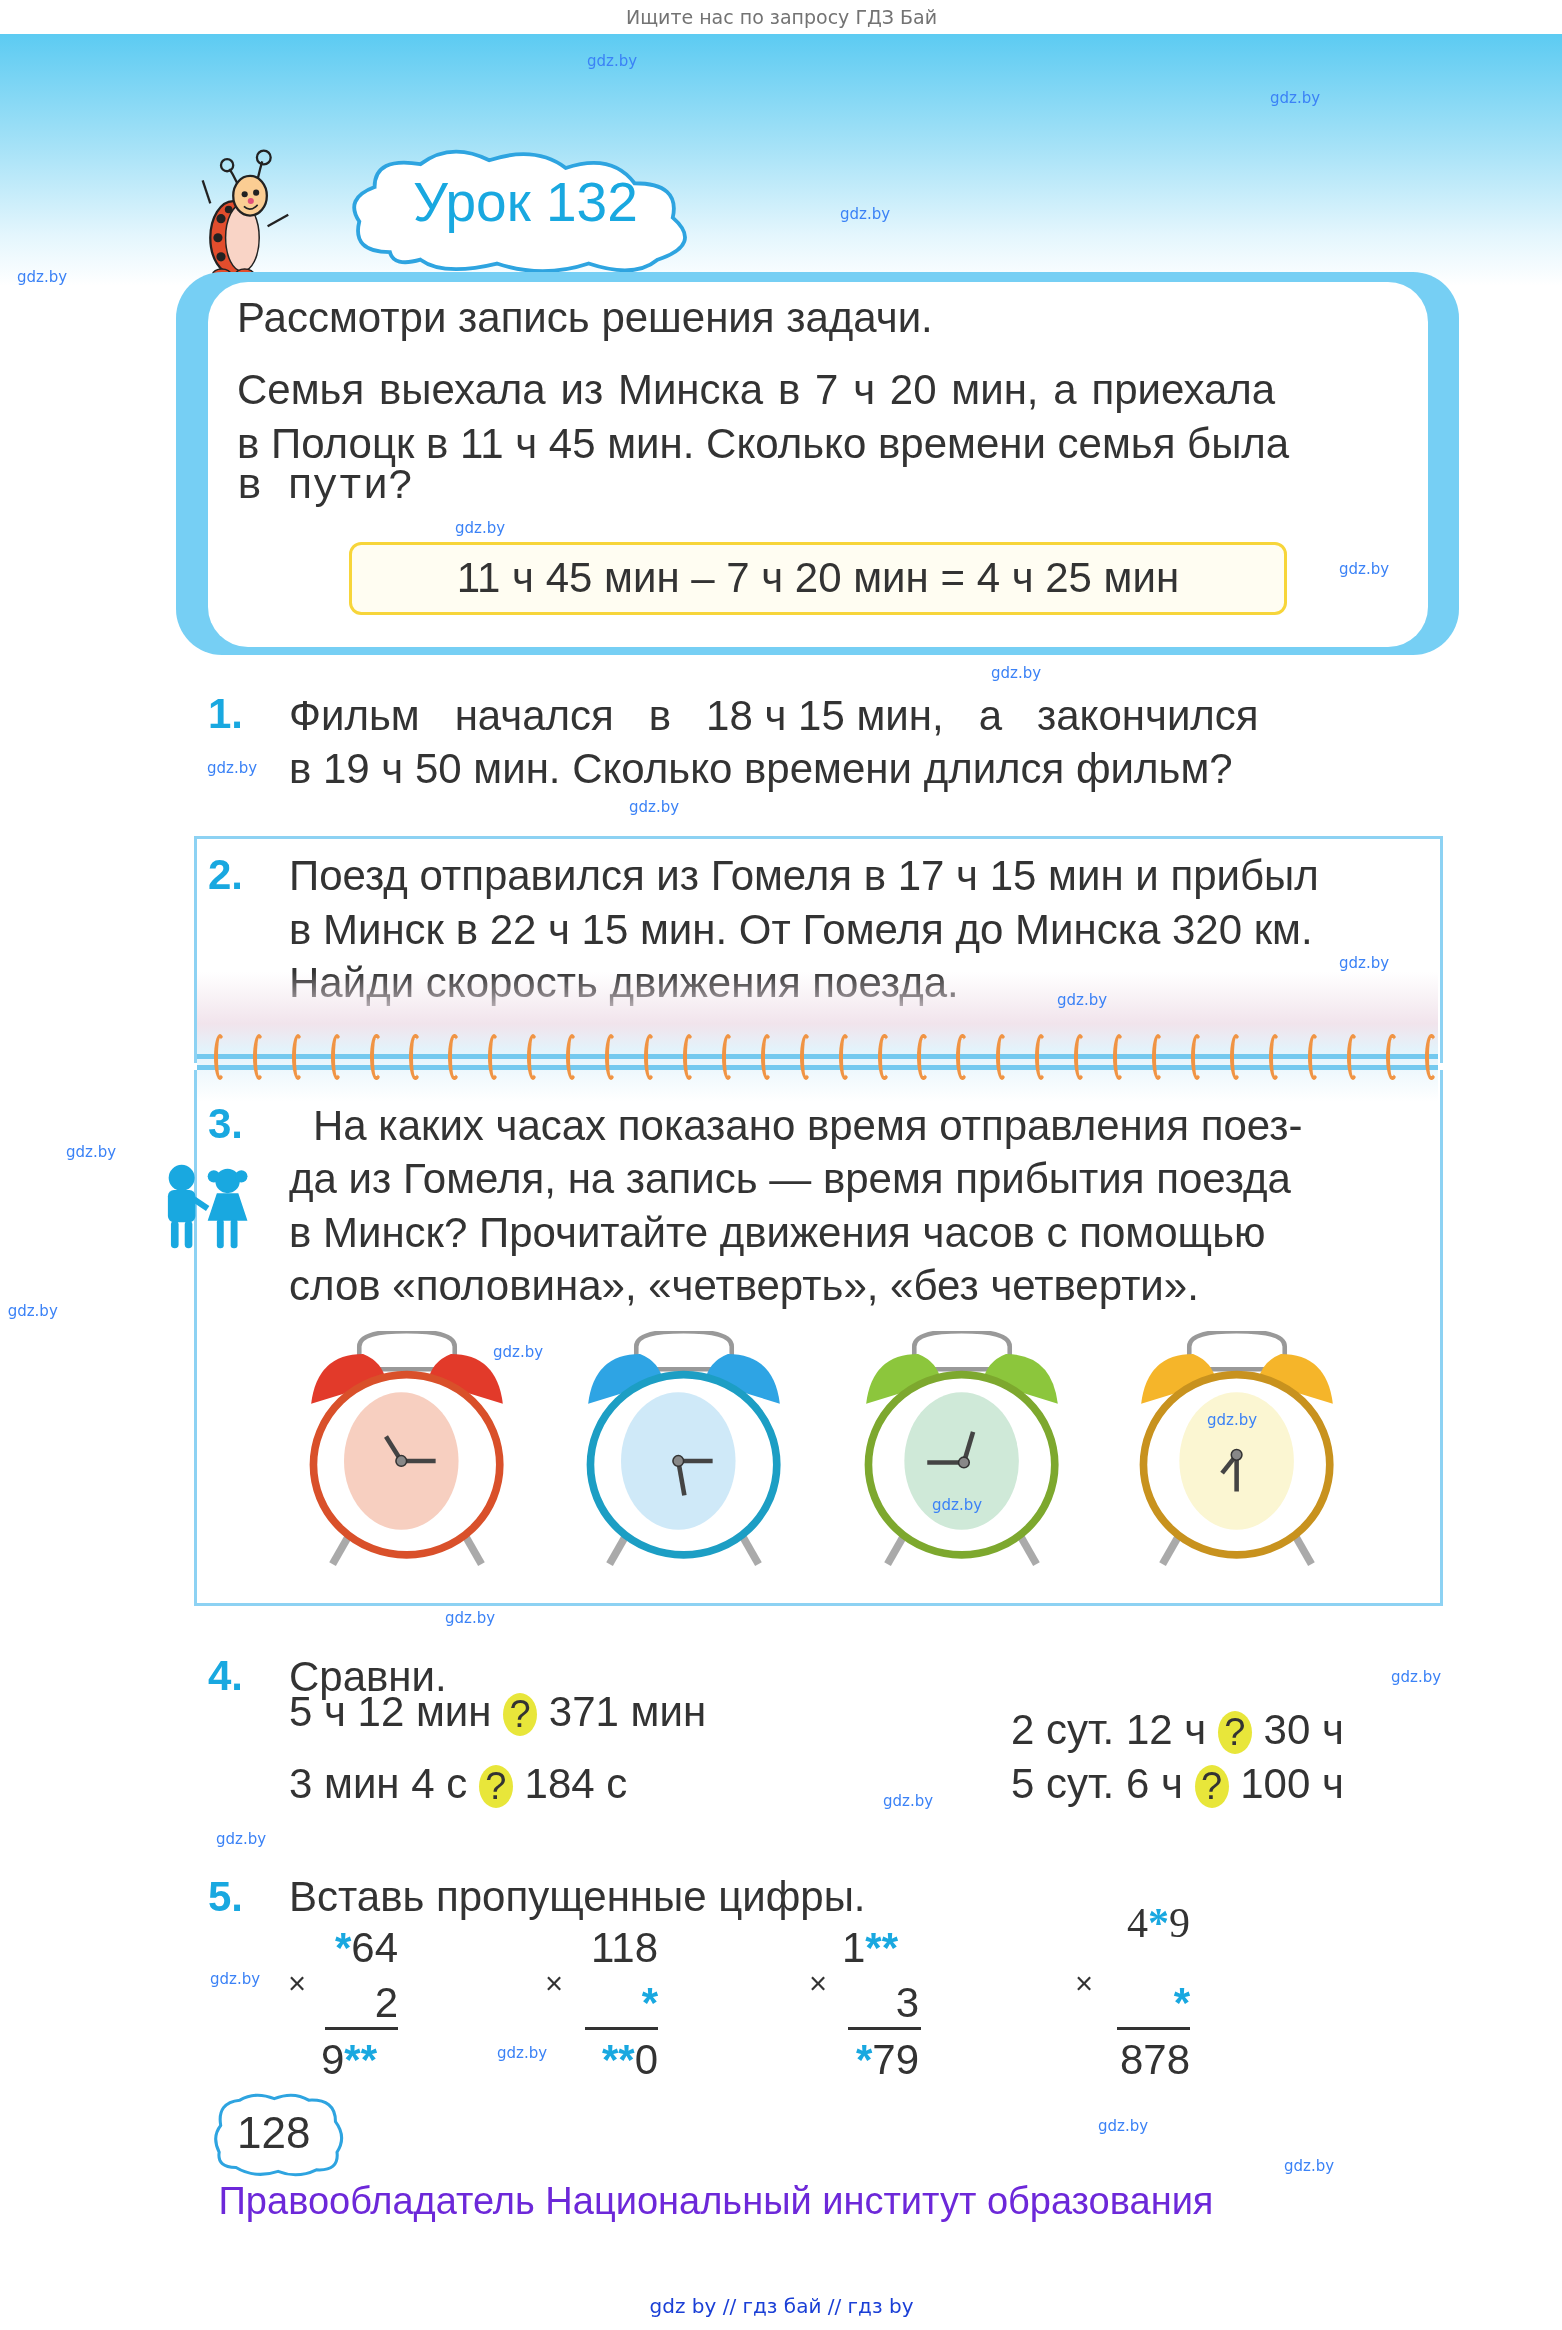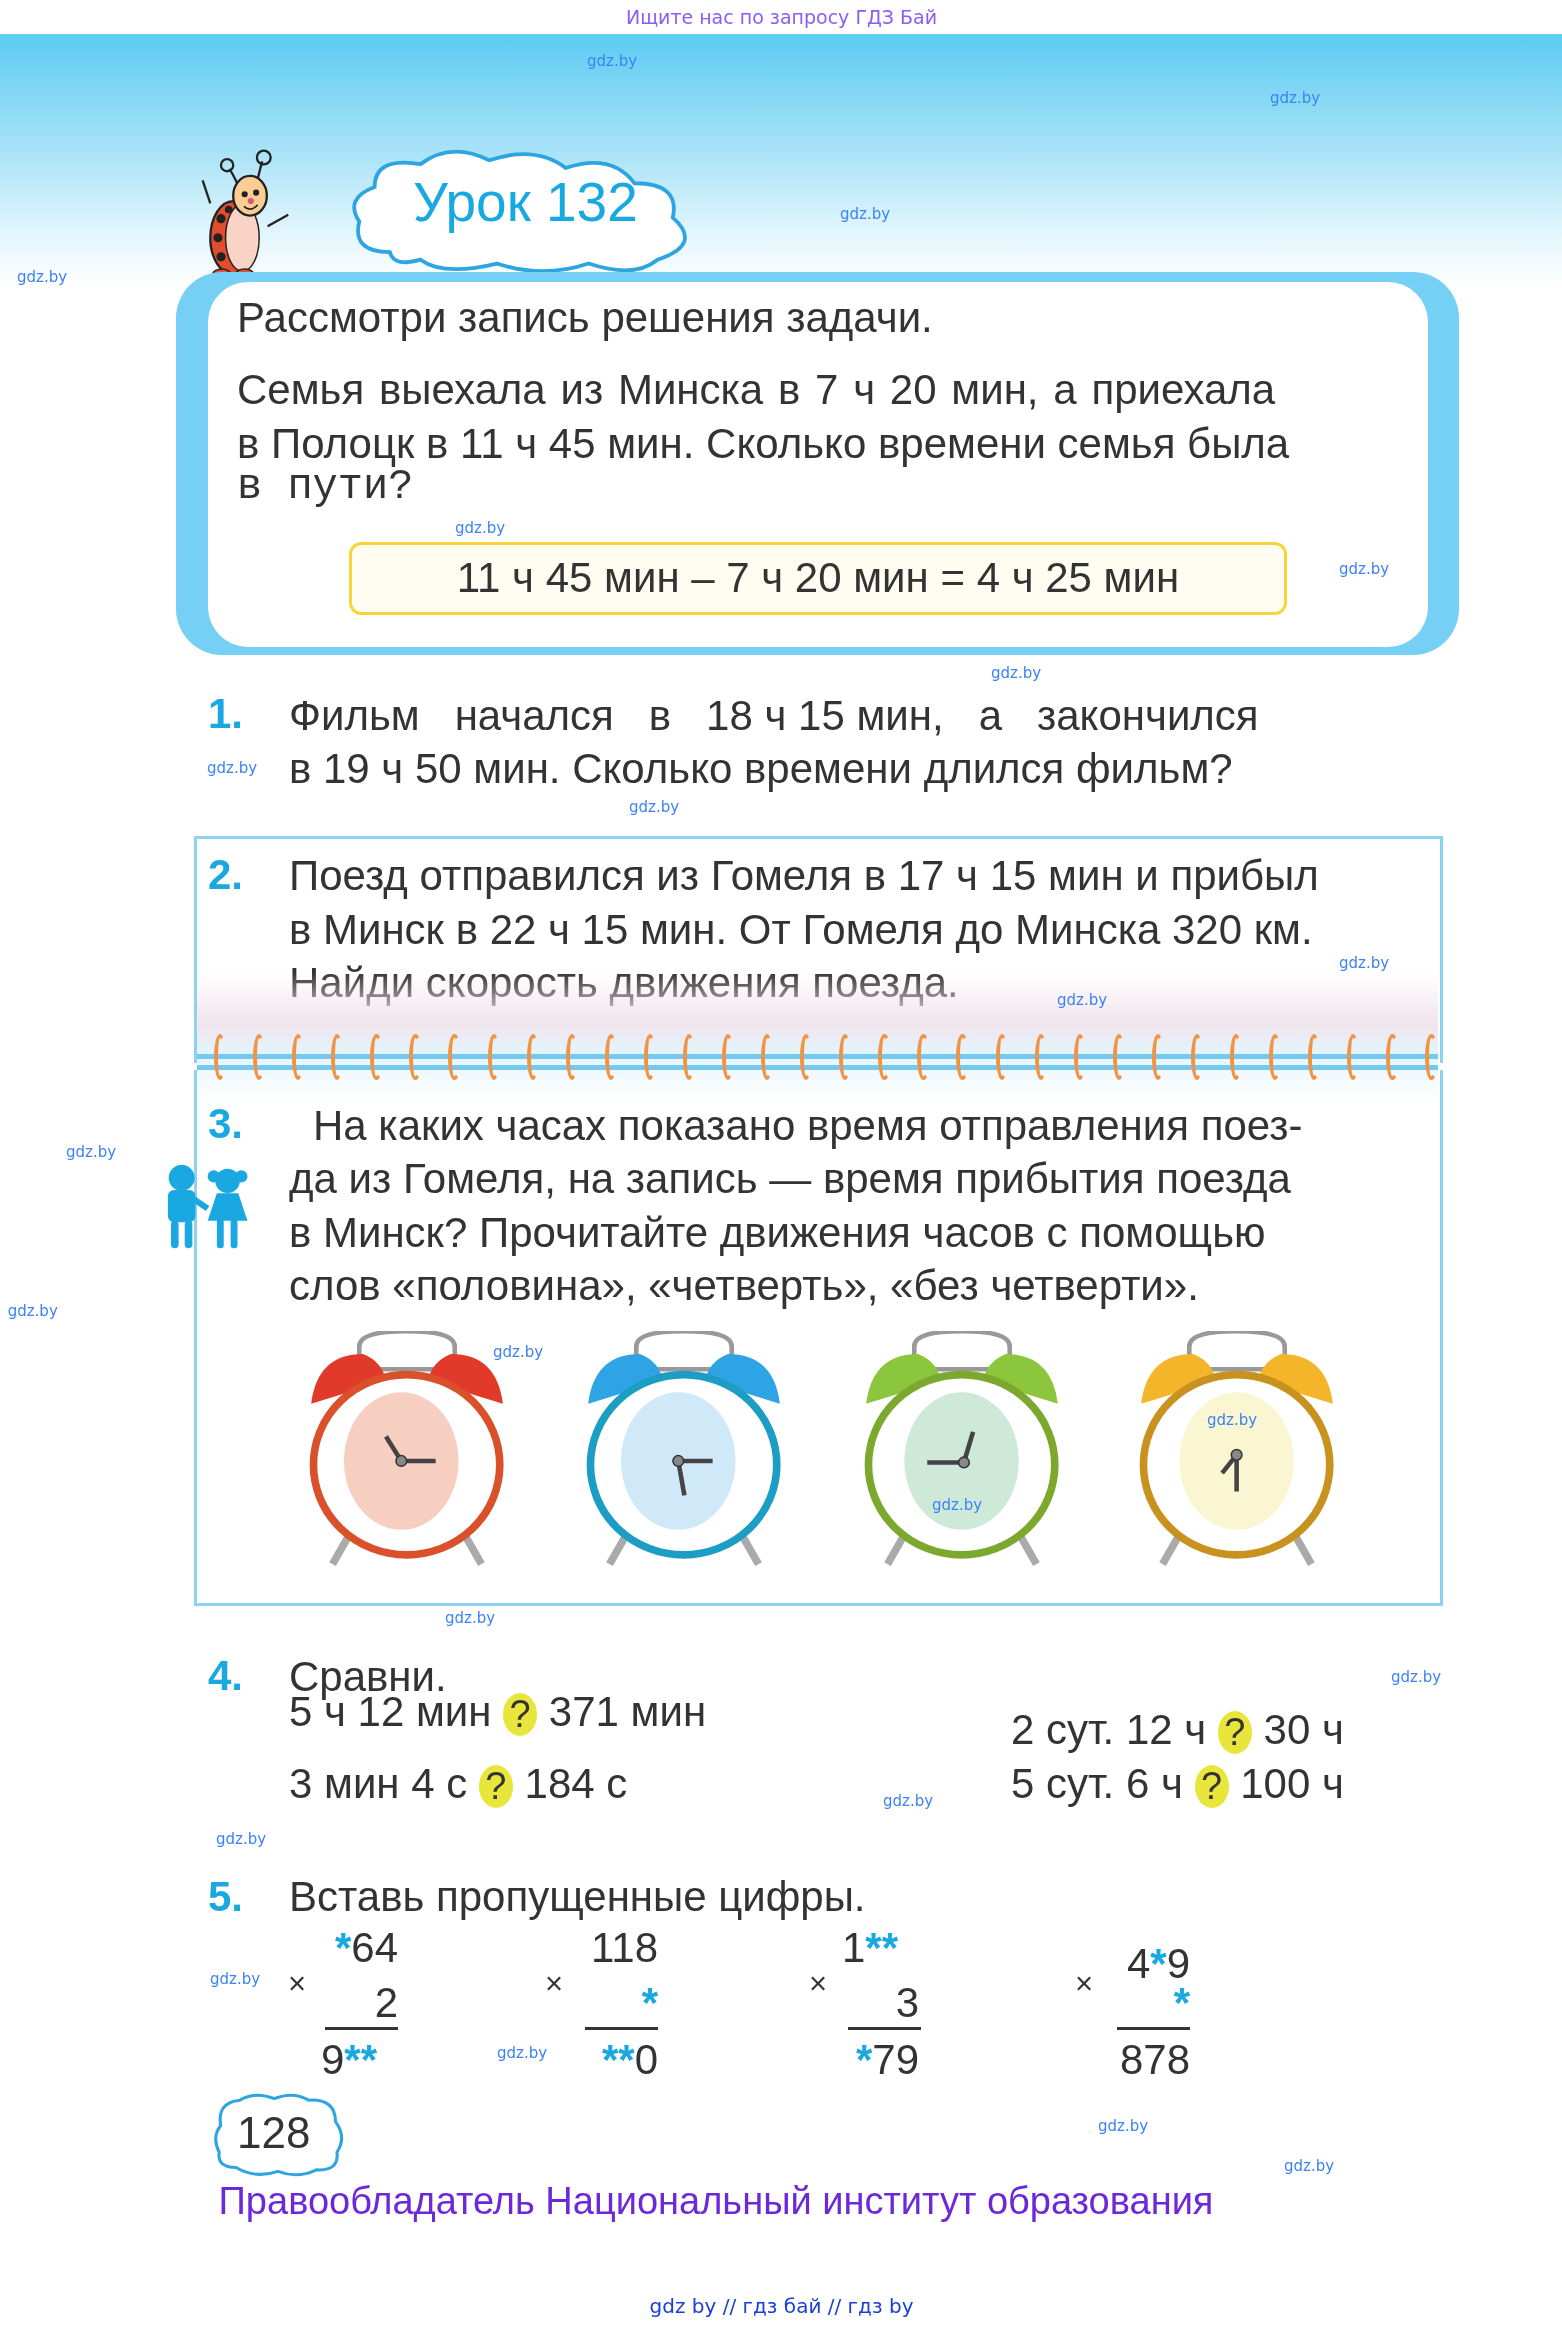--- a/index.html
+++ b/index.html
@@ -1,20 +1,20 @@
 <!DOCTYPE html>
 <html style="font-size:12.2px"><head>
 <meta charset="utf-8">
 <style>
   html, body { margin:0; padding:0; }
   body { width:1563px; height:2330px; position:relative; background:#ffffff; overflow:hidden;
          font-family:"Liberation Sans", sans-serif; color:#333333; }
   .abs { position:absolute; }
   .topbar { left:0; top:0; width:1563px; height:34px; background:#ffffff; text-align:center; }
-  .topbar span { font-family:"DejaVu Sans", sans-serif; font-size:19px; color:#8b5cf6; line-height:34px; }
+  .topbar span { font-family:"DejaVu Sans", sans-serif; font-size:19px; color:#737373; line-height:34px; }
   .header-bg { left:0; top:34px; width:1563px; height:252px;
                background:linear-gradient(to bottom, #5ccbf2 0%, #a6e2f7 45%, #e4f6fd 80%, #ffffff 100%); }
   .wm { font-family:"DejaVu Sans", sans-serif; font-size:15px; color:#3b82f6; white-space:nowrap; }
   .lesson-title { left:413px; top:170px; font-size:55px; color:#19a8e0; }
   .info-box { left:176px; top:272px; width:1283px; height:383px; background:#76cff4; border-radius:46px; }
   .info-inner { left:208px; top:282px; width:1220px; height:365px; background:#ffffff; border-radius:40px; }
   .txt { font-size:42px; line-height:54px; color:#333333; }
   .formula-box { left:349px; top:542px; width:938px; height:73px; border:3.8px solid #f7d53a; border-radius:12.2px;
                  background:#fffdf2; box-sizing:border-box; text-align:center; }
   .formula-box span { font-size:42px; line-height:66px; color:#333333; }
@@ -235,21 +235,21 @@
 <div class="abs mult-line" style="left:585px;top:2027px;width:73px;"></div>
 <div class="abs mult" style="left:581px;top:2032px;width:77px;"><span class="star">**</span><span>0</span></div>
 
 <div class="abs times" style="left:809px;top:1966px;">×</div>
 <div class="abs mult" style="left:842px;top:1920px;width:77px;text-align:left;"><span>1</span><span class="star">**</span></div>
 <div class="abs mult" style="left:842px;top:1975px;width:77px;">3</div>
 <div class="abs mult-line" style="left:848px;top:2027px;width:73px;"></div>
 <div class="abs mult" style="left:842px;top:2032px;width:77px;"><span class="star">*</span><span>79</span></div>
 
 <div class="abs times" style="left:1075px;top:1966px;">×</div>
-<div class="abs mult" style="left:1113px;top:1936px;width:77px;"><span>4</span><span class="star">*</span><span>9</span></div>
+<div class="abs mult" style="left:1113px;top:1896px;width:77px;font-family:Liberation Serif, serif;"><span>4</span><span class="star">*</span><span>9</span></div>
 <div class="abs mult" style="left:1113px;top:1975px;width:77px;"><span class="star">*</span></div>
 <div class="abs mult-line" style="left:1117px;top:2027px;width:73px;"></div>
 <div class="abs mult" style="left:1113px;top:2032px;width:77px;">878</div>
 
 <svg class="abs" style="left:213px;top:2091px;" width="134" height="88" viewBox="0 0 175 115">
   <path d="M30 100 Q5 100 8 80 Q-2 60 10 45 Q5 15 35 12 Q55 0 80 10 Q105 0 125 12 Q160 10 160 40 Q175 60 162 80 Q165 105 135 103 Q110 115 85 105 Q55 115 30 100 Z" fill="#ffffff" stroke="#2ea4e0" stroke-width="4"></path>
 </svg>
 <div class="abs" style="left:237px;top:2108px;font-size:44px;color:#333;">128</div>
 
 <div class="abs copyright">Правообладатель Национальный институт образования</div>

